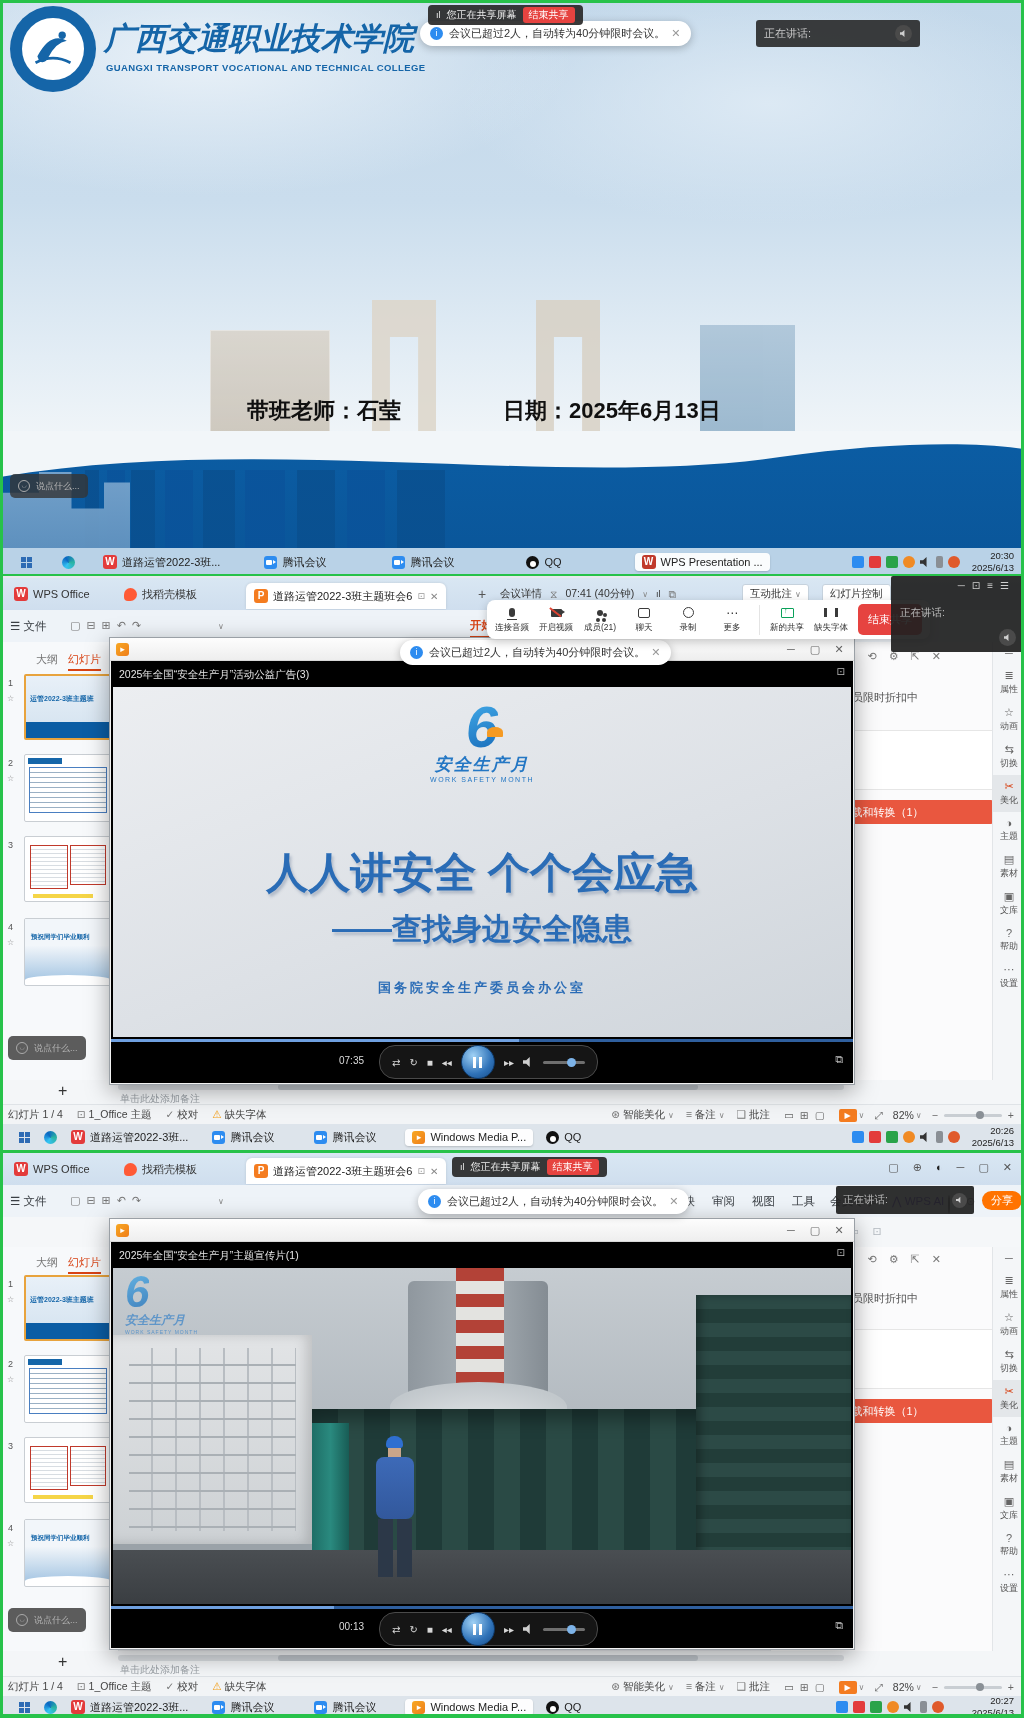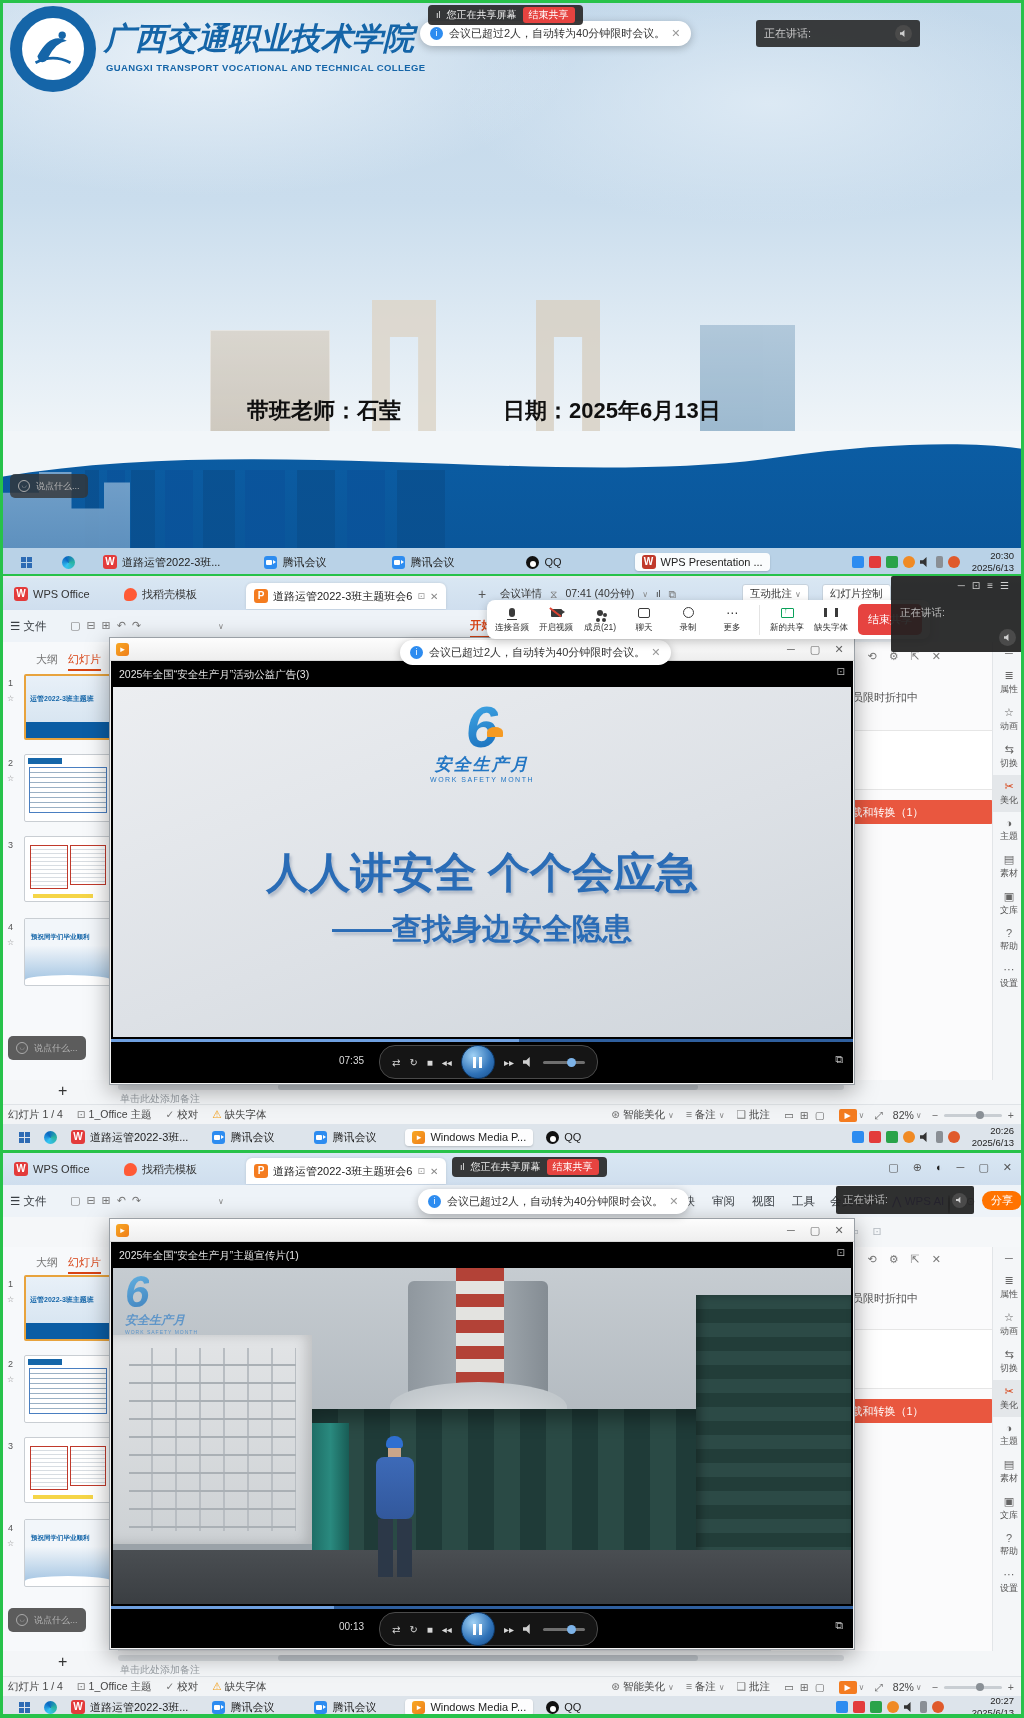--- a/index.html
+++ b/index.html
@@ -430,20 +430,21 @@
           <div class="ab" style="left:0;top:14px;width:100%;text-align:center;">
             <div style="position:relative;display:inline-block;">
               <span class="logo6" style="font-size:58px;">6</span>
               <span class="helmet" style="left:21px;top:26px;width:16px;height:10px;"></span>
             </div>
             <div style="font-size:17px;font-weight:900;font-style:italic;color:#2477c4;letter-spacing:2px;">安全生产月</div>
             <div style="font-size:7px;color:#2477c4;letter-spacing:1.5px;">WORK SAFETY MONTH</div>
           </div>
           <div class="ab tx" style="left:0;top:222px;width:100%;text-align:center;font-size:30px;font-weight:900;color:#2a6cb6;text-shadow:2px 3px 3px rgba(90,110,140,.35);">——查找身边安全隐患</div>
           <div class="ab tx" style="left:0;top:158px;width:100%;text-align:center;font-size:42px;font-weight:900;color:#2a6cb6;text-shadow:2px 3px 3px rgba(90,110,140,.35);">人人讲安全 个个会应急</div>
+          <div class="ab tx" style="left:0;top:292px;width:100%;text-align:center;font-size:13px;font-weight:bold;color:#2a6cb6;letter-spacing:3px;">国务院安全生产委员会办公室</div>
         </div>
 
         <div class="progress ab" style="left:0;top:378px;width:742px;">
             <div class="done"></div>
           </div>
         <span class="ab" style="left:228px;top:394px;color:#ddd;font-size:10px;">07:35</span>
         <div class="ctrlpill ab" style="left:268px;top:384px;height:32px;">
           <i>⇄</i>
           <i>↻</i>
           <i>■</i>

